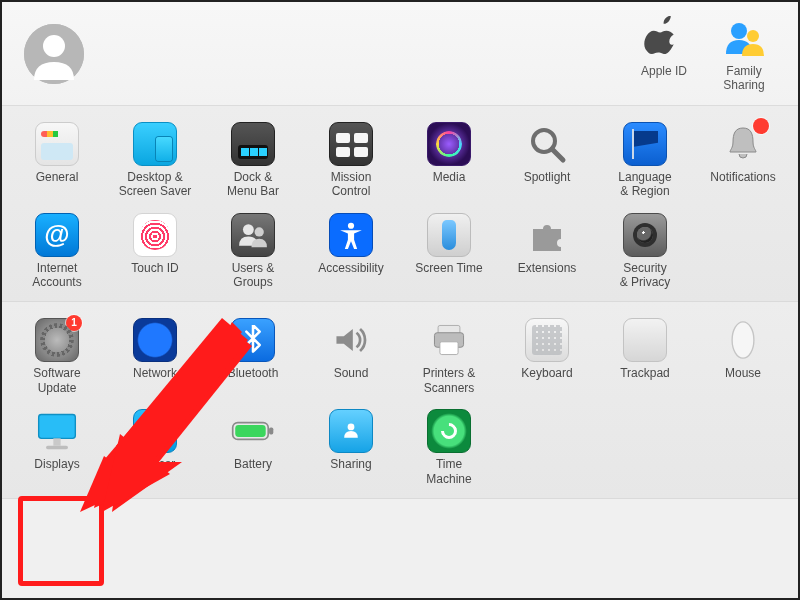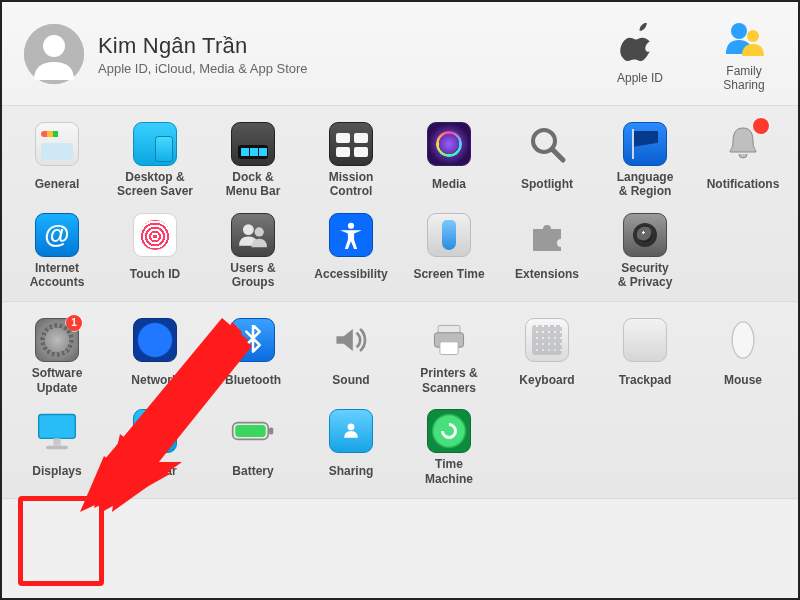--- a/index.html
+++ b/index.html
@@ -53,22 +53,22 @@
     color: #333;
     letter-spacing: 0.2px;
   }
   .user-sub {
     font-size: 13px;
     color: #666;
     margin-top: 2px;
   }
   .header-right {
     display: flex;
-    gap: 40px;
-    align-items: center;
+    gap: 16px;
+    align-items: flex-start;
   }
   .header-btn {
     width: 64px;
     display: flex;
     flex-direction: column;
     align-items: center;
     font-size: 12px;
     color: #555;
     text-align: center;
     line-height: 1.2;
@@ -104,21 +104,21 @@
     cursor: pointer;
     line-height: 1.2;
   }
   .pref .icon {
     width: 44px; height: 44px;
     margin-bottom: 4px;
     border-radius: 9px;
     display: flex; align-items: center; justify-content: center;
     position: relative;
   }
-  .pref .label { min-height: 28px; display: flex; flex-direction: column; justify-content: center; font-weight: bold; }
+  .pref .label { min-height: 28px; display: flex; flex-direction: column; justify-content: flex-start; }
   .pref .label span { display: block; }
 
   
   .badge {
     position: absolute;
     top: -4px; right: -4px;
     width: 16px; height: 16px;
     background: #ff3b30;
     border-radius: 50%;
     color: #fff;
@@ -451,24 +451,20 @@
 
   <div class="header">
     <div class="header-left">
       <div class="avatar">
         <svg viewBox="0 0 60 60" width="60" height="60">
           <circle cx="30" cy="30" r="30" fill="#b7b7b7"></circle>
           <circle cx="30" cy="22" r="11" fill="#ffffff"></circle>
           <path d="M10 56 Q10 38 30 38 Q50 38 50 56 Z" fill="#ffffff"></path>
         </svg>
       </div>
-      <div class="user-text">
-        <div class="user-name">Kim Ngân Trần</div>
-        <div class="user-sub">Apple ID, iCloud, Media &amp; App Store</div>
-      </div>
     </div>
     <div class="header-right">
       <div class="header-btn">
         <div class="icon-slot">
           <svg viewBox="0 0 40 48" width="40" height="44">
             <path fill="#4a4a4a" d="M27.4 6.6c1.6-1.9 2.7-4.5 2.4-7.1-2.3.1-5.1 1.5-6.7 3.4-1.5 1.7-2.8 4.4-2.4 7 2.6.2 5.1-1.3 6.7-3.3zM33.6 36.2c-1.1 2.5-1.7 3.6-3.2 5.8-2 3.1-4.9 6.9-8.4 6.9-3.1 0-3.9-2-8.2-2-4.2 0-5.1 2-8.2 2-3.5 0-6.2-3.5-8.3-6.6C-7.3 33.2-.2 19 7.9 19c3.4 0 5.6 2.1 8.2 2.1 2.5 0 4.1-2.1 8.2-2.1 3.3 0 6.8 1.8 9.3 4.9-8.1 4.4-6.8 15.9 0 12.3z" transform="translate(2,0) scale(0.85)"></path>
           </svg>
         </div>
         <span>Apple ID</span>
       </div>

